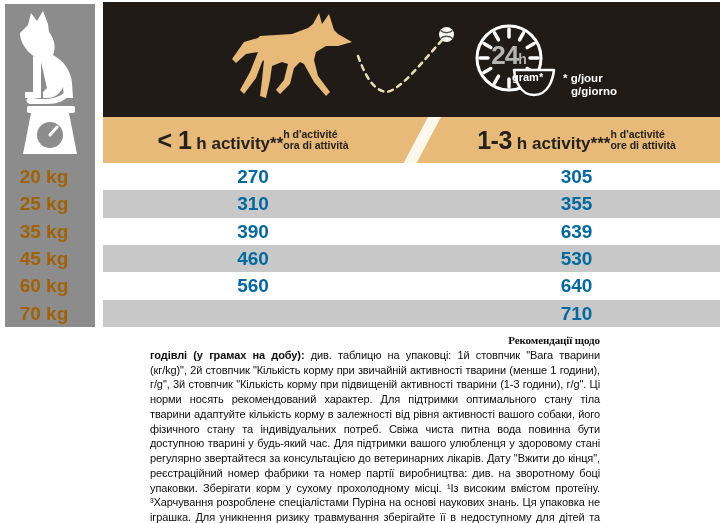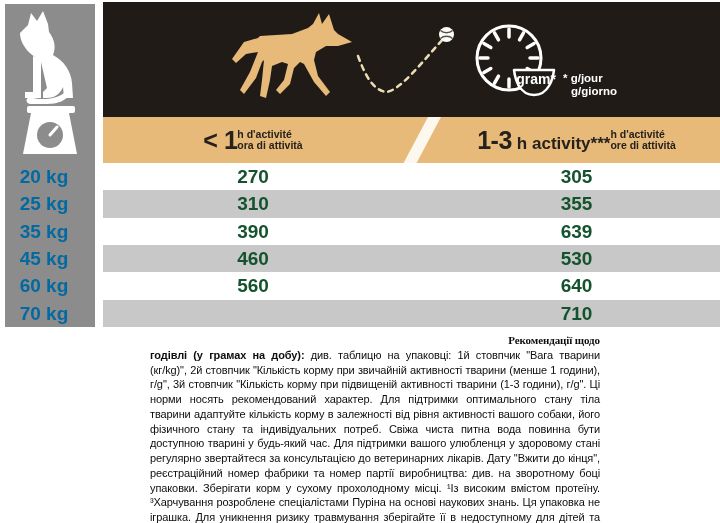--- a/index.html
+++ b/index.html
@@ -4,35 +4,35 @@
 <style>
   html,body{margin:0;padding:0;}
   body{
     width:720px;height:523px;position:relative;background:#ffffff;
     font-family:"Liberation Sans", sans-serif;overflow:hidden;
   }
   
   .gray-col{position:absolute;left:5px;top:4px;width:90px;height:323px;background:#8c8c8c;}
   .scale-svg{position:absolute;left:0;top:4px;width:90px;height:150px;}
   .weight-label{position:absolute;left:5px;width:78px;height:27.33px;line-height:27.33px;
-    text-align:center;font-weight:bold;font-size:19px;color:#0369a1;}
+    text-align:center;font-weight:bold;font-size:19px;color:#a16207;}
   .w0{top:163px}.w1{top:190.33px}.w2{top:217.66px}.w3{top:245px}.w4{top:272.33px}.w5{top:299.66px}
 
   
   .banner{position:absolute;left:103px;top:2px;width:617px;height:115px;background:#201b17;}
   .dog-svg{position:absolute;left:127px;top:10px;width:125px;height:92px;}
   .traj-svg{position:absolute;left:249px;top:26px;width:100px;height:72px;}
   .ball-svg{position:absolute;left:335px;top:24px;width:17px;height:17px;}
   .clock-svg{position:absolute;left:370px;top:18px;width:72px;height:76px;}
   .clock-text{position:absolute;left:377px;top:40px;width:58px;text-align:center;
     color:#b5b5b5;font-weight:bold;font-size:26px;line-height:26px;letter-spacing:-1px;}
   .clock-text .hsmall{font-size:14px;letter-spacing:0;}
   .bowl-svg{position:absolute;left:408px;top:65px;width:46px;height:32px;}
-  .bowl-text{position:absolute;left:409px;top:69px;width:44px;text-align:right;
-    color:#ffffff;font-weight:bold;font-size:14px;}
+  .bowl-text{position:absolute;left:409px;top:69px;width:44px;text-align:left;
+    color:#ffffff;font-weight:bold;font-size:11px;}
   .unit-note{position:absolute;left:460px;top:70px;color:#ffffff;font-weight:bold;
     font-size:11.5px;line-height:13px;}
   .unit-note .l2{padding-left:8px;}
 
   
   .hdr{position:absolute;left:103px;top:117px;width:617px;height:46px;background:#e7ba7a;}
   .hcell{position:absolute;top:0;height:46px;display:flex;align-items:center;justify-content:center;color:#26211c;}
   .hc1{left:0;width:300px;}
   .hc2{left:330px;width:287px;}
   .tprefix{font-weight:bold;font-size:25px;letter-spacing:-0.5px;}
@@ -41,21 +41,21 @@
   .tgroup{display:flex;align-items:baseline;}
   .divider{position:absolute;left:325px;top:0;width:13px;height:46px;background:#fdf8ee;
     transform:skewX(-28deg);transform-origin:top left;}
 
   
   .row{position:absolute;left:103px;width:617px;height:27.33px;}
   .r0{top:163px;background:#ffffff}.r1{top:190.33px;background:#c8c8c8}
   .r2{top:217.66px;background:#ffffff}.r3{top:245px;background:#c8c8c8}
   .r4{top:272.33px;background:#ffffff}.r5{top:299.66px;background:#c8c8c8}
   .row span{position:absolute;top:0;height:27.33px;line-height:27.33px;text-align:center;
-    font-weight:bold;font-size:19px;color:#14532d;}
+    font-weight:bold;font-size:19px;color:#0369a1;}
   .v1{left:0;width:300px;}
   .v2{left:330px;width:287px;}
 
   
   .footnote{position:absolute;left:150px;top:333px;width:450px;color:#0d0d0d;
     font-size:11px;line-height:14.75px;letter-spacing:-0.1px;}
   .fn-heading{font-weight:bold;text-align:right;font-family:Liberation Serif, serif;}
   .fn-body{text-align:justify;margin:0;}
   .fn-lead{font-weight:bold;}
 </style>
@@ -112,34 +112,36 @@
       <line x1="21.5" y1="12.9" x2="25.5" y2="19.8"></line>
       <line x1="46.5" y1="56.2" x2="50.5" y2="63.1"></line>
       <line x1="10.9" y1="23.5" x2="17.8" y2="27.5"></line>
       <line x1="54.2" y1="48.5" x2="61.1" y2="52.5"></line>
       <line x1="10.9" y1="52.5" x2="17.8" y2="48.5"></line>
       <line x1="54.2" y1="27.5" x2="61.1" y2="23.5"></line>
       <line x1="21.5" y1="63.1" x2="25.5" y2="56.2"></line>
       <line x1="46.5" y1="19.8" x2="50.5" y2="12.9"></line>
     </g>
   </svg>
+  <div class="clock-text"><span>24</span><span class="hsmall">h</span></div>
   <svg class="bowl-svg" viewBox="0 0 46 32">
     <path d="M3,3 L43,3 C42,11 38,28 23,28 C8,28 4,11 3,3 Z" fill="#201b17" stroke="#ffffff" stroke-width="2.5" stroke-linejoin="round"></path>
   </svg>
   <div class="bowl-text">gram*</div>
   <div class="unit-note">
     <div class="l1">* g/jour</div>
     <div class="l2">g/giorno</div>
   </div>
 </div>
 
 <div class="hdr">
   <div class="hcell hc1">
     <div class="tgroup">
       <span class="tprefix">&lt; 1</span>
+      <span class="ttitle">h activity**</span>
     </div>
     <div class="tsubs">
       <div>h d'activité</div>
       <div>ora di attività</div>
     </div>
   </div>
   <div class="divider"></div>
   <div class="hcell hc2">
     <div class="tgroup">
       <span class="tprefix">1-3</span>

